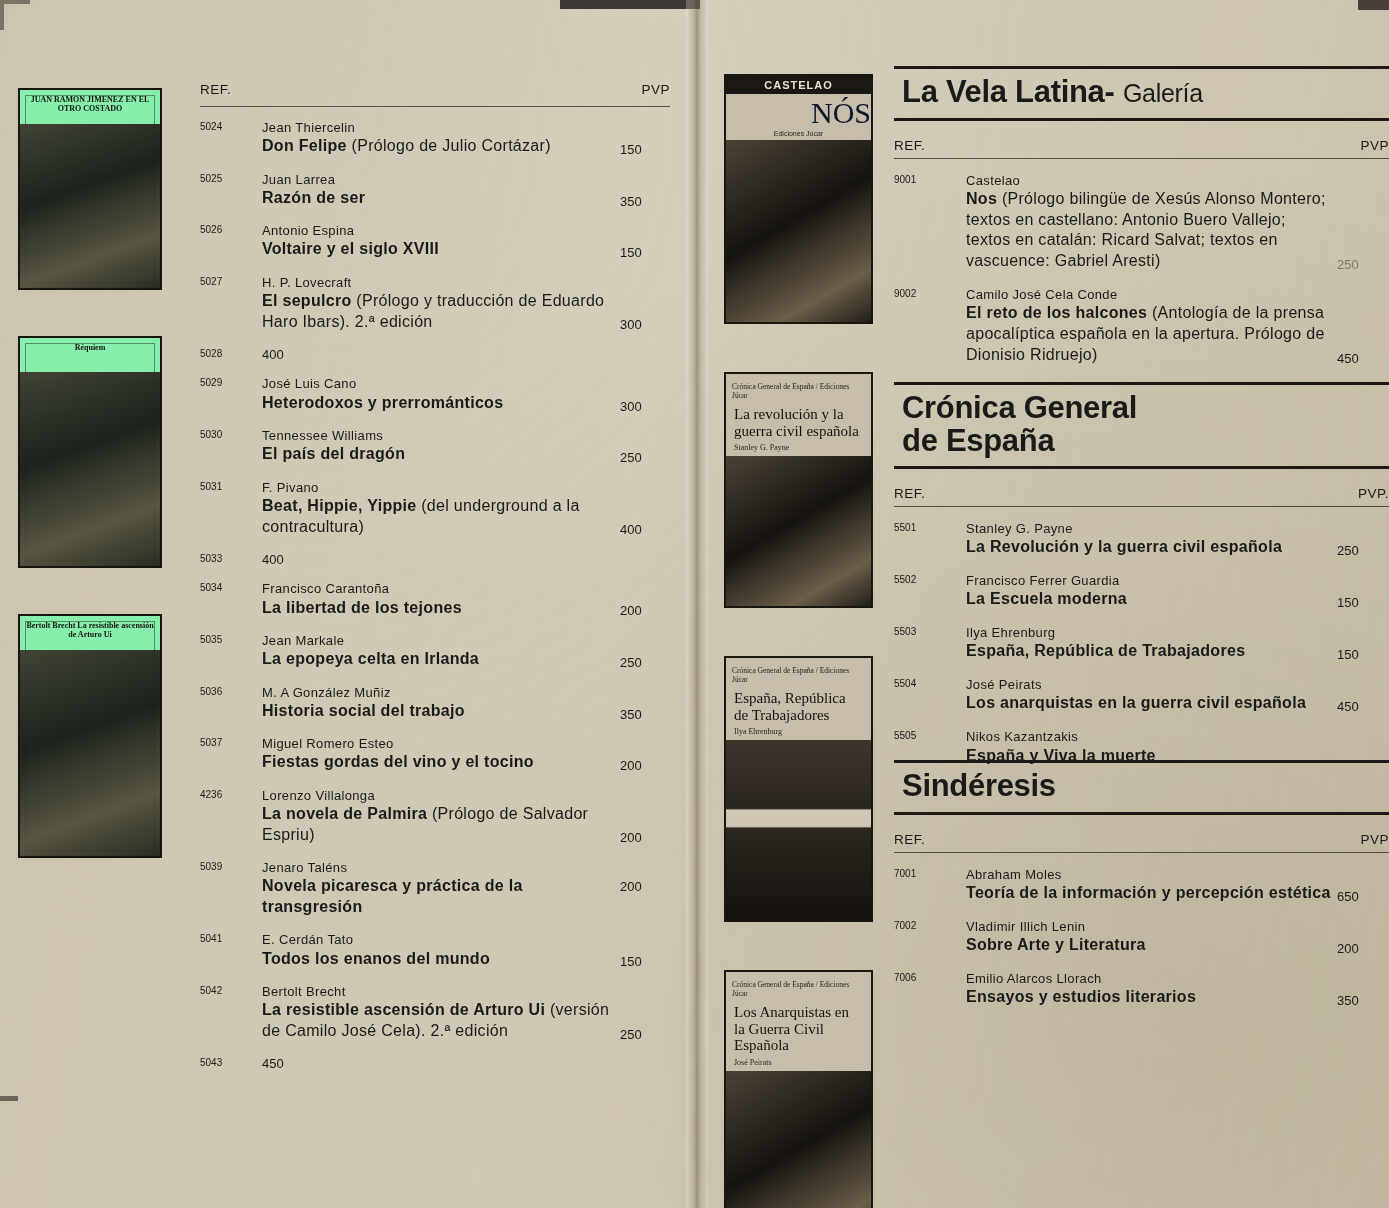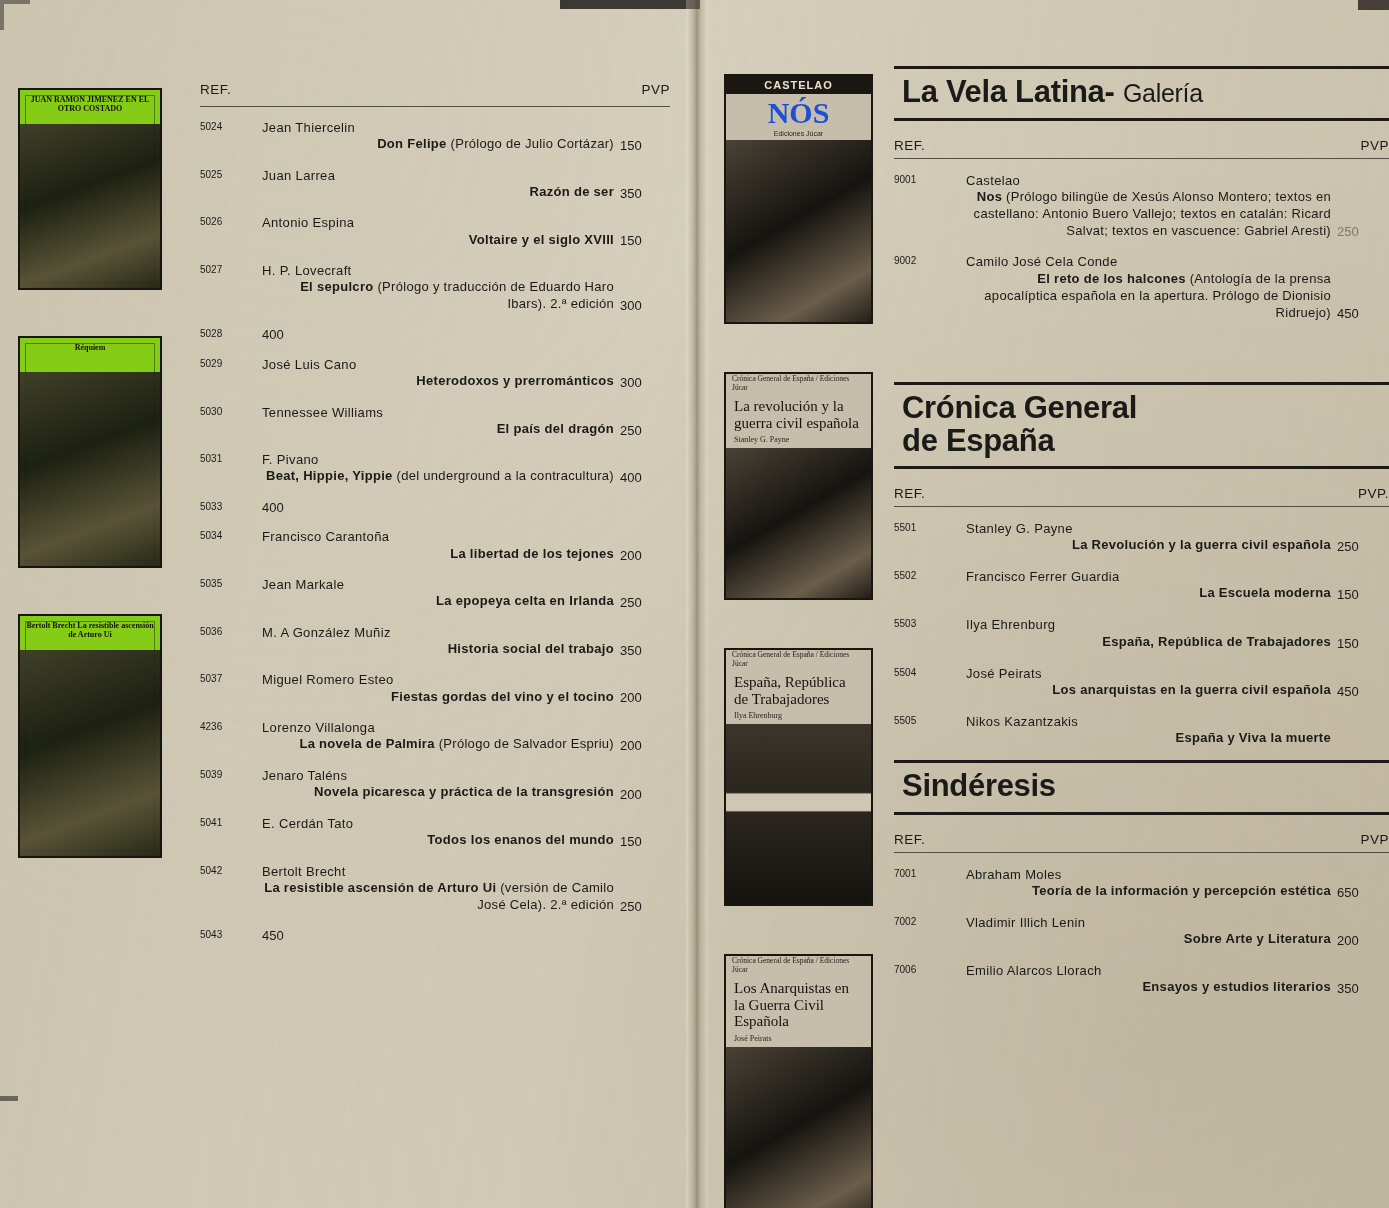--- a/index.html
+++ b/index.html
@@ -45,21 +45,21 @@
   }
   .corner-mark2{
     position:absolute;left:0;top:1096px;width:18px;height:5px;background:#2a2622;opacity:.6;
   }
 
   
   .col-left{position:absolute;left:0;top:0;width:686px;height:1208px;}
   .covers{position:absolute;left:18px;top:88px;width:140px;}
   .cover{
     width:140px;border:2px solid #17150f;margin-bottom:46px;
-    background:#84cc16;position:relative;overflow:hidden;
+    background:#86efac;position:relative;overflow:hidden;
   }
   .cover-inner{
     position:absolute;inset:5px;border:1px solid rgba(20,18,14,.45);
   }
   .cover-title{
     font-size:8px;line-height:1.15;text-align:center;color:#15130f;
     padding:5px 4px 2px;font-family:"Liberation Serif", serif;font-weight:bold;
     position:relative;z-index:2;
   }
   .cover-art{
@@ -80,42 +80,42 @@
   .rule{
     position:absolute;left:200px;top:106px;width:470px;height:1px;background:#2a2722;opacity:.75;
   }
   .entries{
     position:absolute;left:200px;top:120px;width:470px;
   }
   .entry{display:flex;margin-bottom:14.5px;}
   .ref{width:62px;flex:0 0 62px;font-size:10px;padding-top:1px;}
   .body{flex:1 1 auto;padding-right:6px;}
   .author{font-size:13px;letter-spacing:.35px;line-height:1.25;}
-  .title{font-size:13px;font-weight:bold;letter-spacing:.3px;line-height:1.3;text-align:right;}
+  .title{font-size:16px;font-weight:bold;letter-spacing:.3px;line-height:1.3;}
   .title .reg{font-weight:normal;}
   .price{width:50px;flex:0 0 50px;text-align:left;font-size:13px;align-self:flex-end;}
   .price.top{align-self:flex-start;padding-top:19px;}
 
   
   .col-right{position:absolute;left:708px;top:0;width:681px;height:1200px;}
   .rcovers{position:absolute;left:16px;top:74px;width:145px;}
   .rcover{
     width:145px;border:2px solid #19160f;background:#c6bdab;margin-bottom:48px;position:relative;overflow:hidden;
   }
   .rcover .cap{
     background:#1b1814;color:#e8e2d2;text-align:center;font-size:11px;font-weight:bold;
     letter-spacing:1px;padding:3px 0;font-family:"Liberation Sans",sans-serif;
   }
   .rcover .big{
-    font-family:"Liberation Serif",serif;font-weight:bold;font-size:30px;text-align:center;
-    color:#1d4ed8;padding:2px 0 0;
+    font-family:"Liberation Serif",serif;font-weight:normal;font-size:30px;text-align:right;
+    color:#0f172a;padding:2px 0 0;
   }
   .rcover .sub{font-size:7px;text-align:center;color:#2a2620;padding-bottom:3px;}
   .rcover .smalltxt{
-    font-size:7.5px;color:#26221c;padding:0 6px 2px;line-height:1.2;
+    font-size:7.5px;color:#26221c;padding:8px 6px 2px;line-height:1.2;
     font-family:"Liberation Serif",serif;
   }
   .rcover .bktitle{
     font-family:"Liberation Serif",serif;font-size:15px;line-height:1.1;color:#15130f;
     padding:4px 8px 2px;
   }
   .rcover .bkauthor{font-size:8px;color:#2a2620;padding:2px 8px 4px;font-family:"Liberation Serif",serif;}
   .rcover .art{height:150px;background:linear-gradient(150deg,#4a4236 0%,#161410 45%,#6b5e4a 80%,#221e18 100%);}
   .rcover .art.tall{height:182px;}
   .rcover .art.flag{

